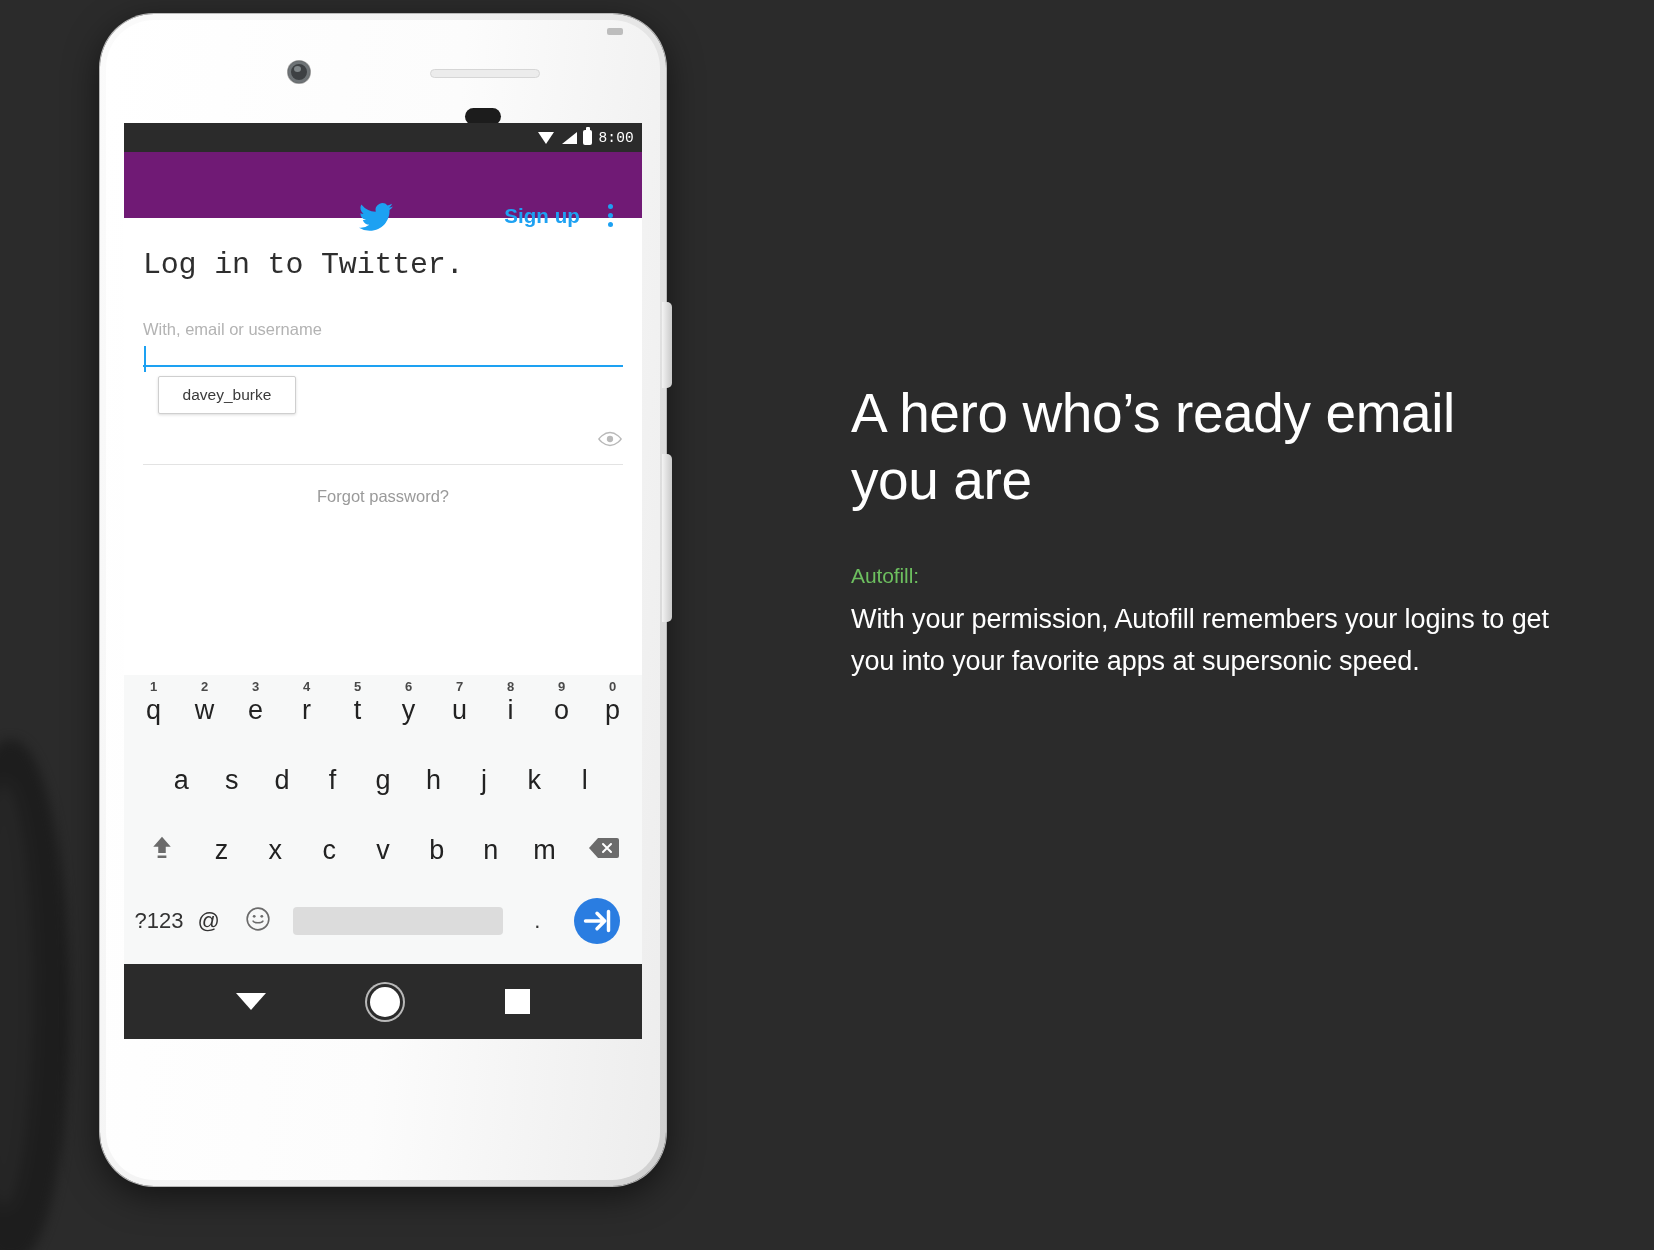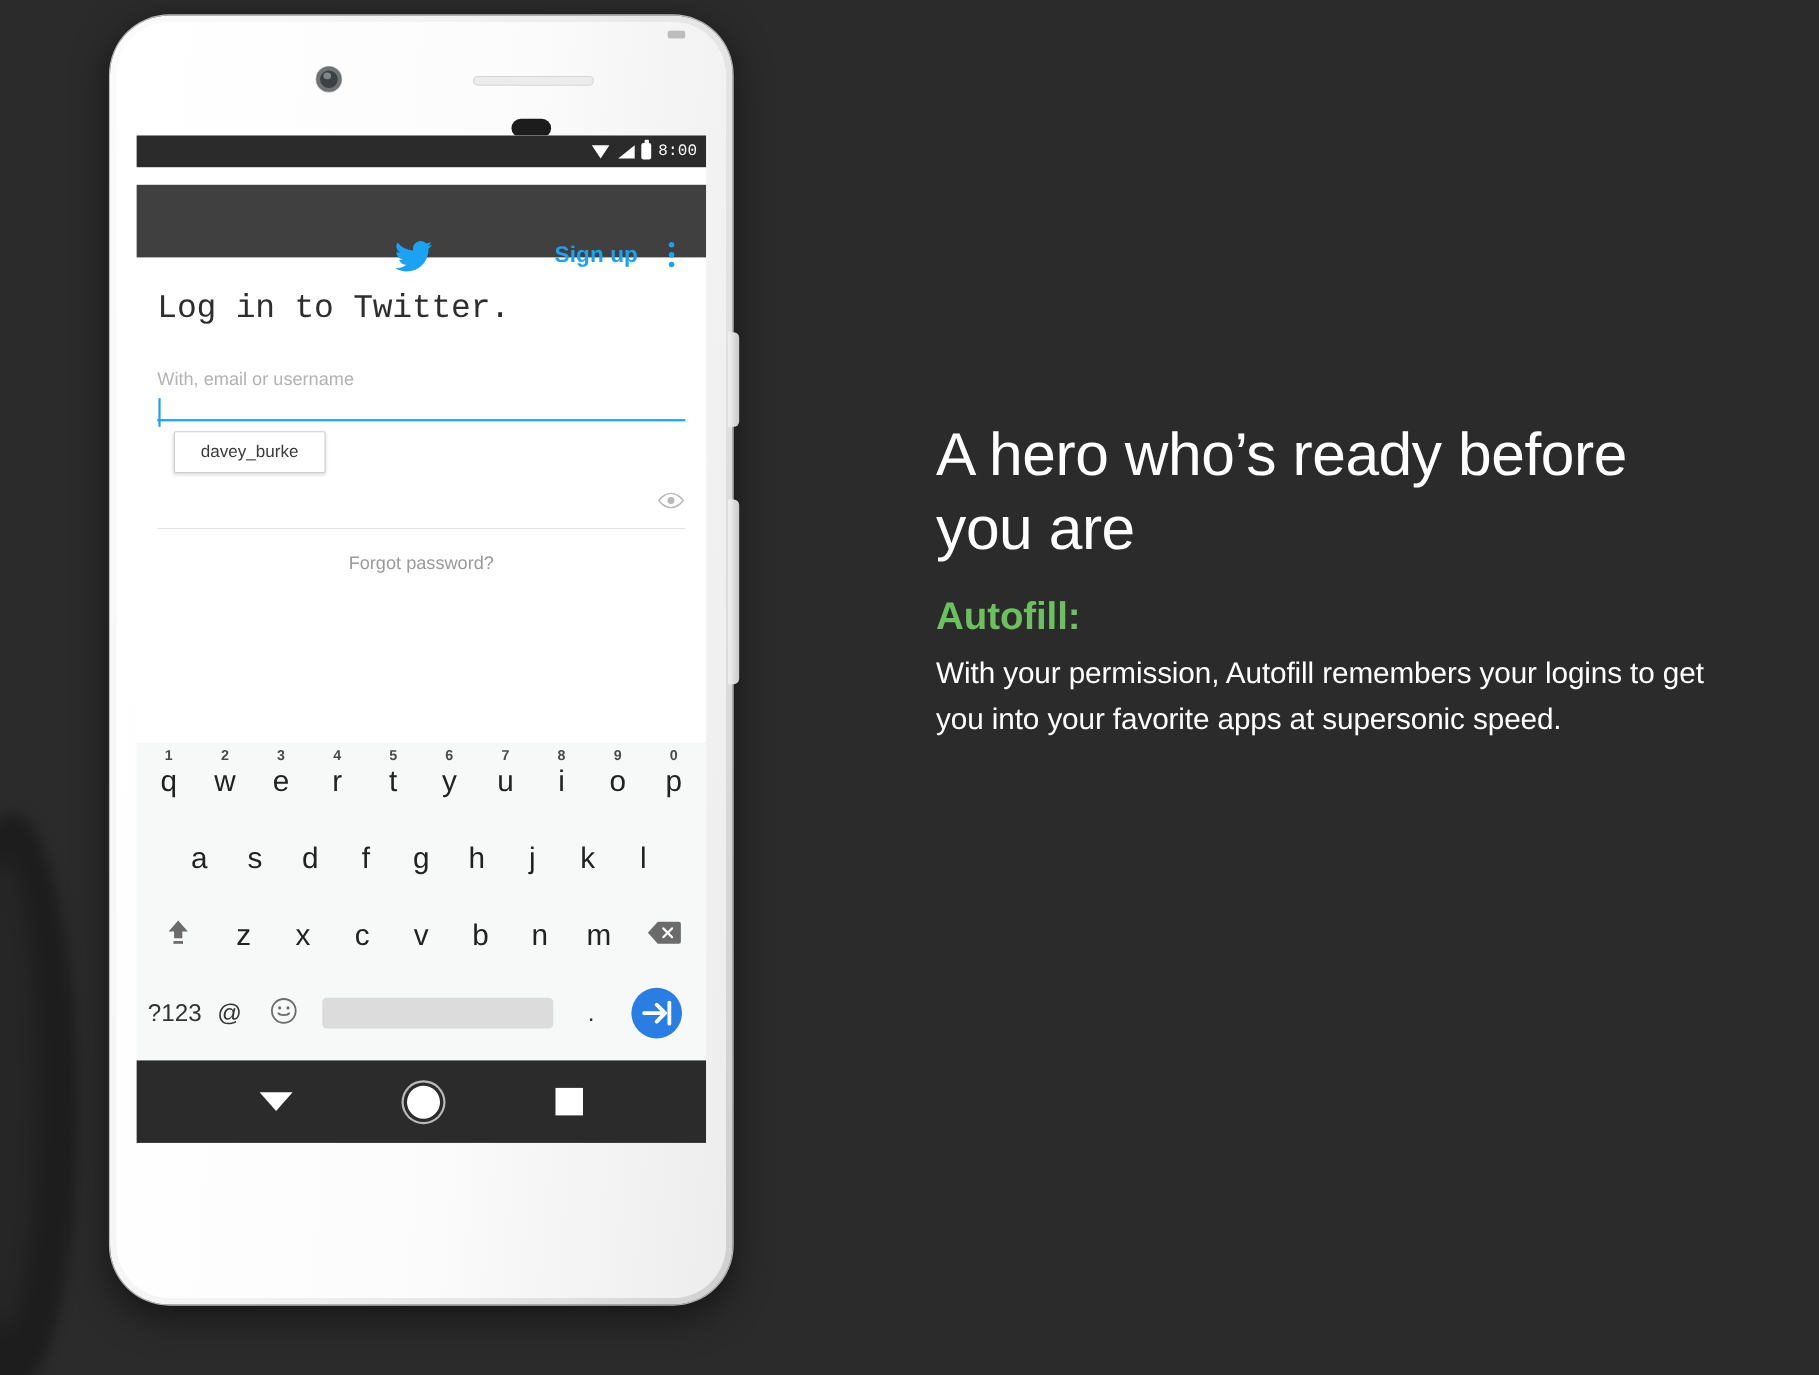--- a/index.html
+++ b/index.html
@@ -94,21 +94,21 @@
     width: 9px; height: 15px; background: #fff; border-radius: 2px; position: relative;
   }
   .sb-batt:before {
     content:""; position:absolute; left:2.5px; top:-3px; width:4px; height:3px;
     background:#fff; border-radius:1px 1px 0 0;
   }
   .sb-time { color:#fff; font-size: 14.5px; letter-spacing:.2px; }
 
   
   .appbar {
-    height: 66px; display: flex; align-items: center; position: relative; background:#404040;margin-top:16px;
+    height: 66px; display: flex; align-items: center; position: relative; background:#701a75;
   }
   .tw-bird { position:absolute; left: 232px; top: 48px; width: 40px; height: 34px; }
   .signup {
     position: absolute; right: 62px; top: 52px;
     color: #1da1f2; font-size: 20.5px; font-weight: bold; letter-spacing:.1px;
   }
   .kebab { position:absolute; right: 28px; top: 52px; width: 6px; }
   .kebab i {
     display:block; width:5px; height:5px; border-radius:50%;
     background:#1da1f2; margin: 0 0 4px 0;
@@ -202,21 +202,21 @@
   }
   .nav-recent { width:25px;height:25px;background:#fff; }
 
   
   .copy { position: absolute; left: 851px; top: 380px; width: 700px; }
   .headline {
     font-size: 55px; font-weight: 300; color: #fff; line-height: 1.22;
     letter-spacing: -.4px;
   }
   .sub-label {
-    margin-top: 27px; font-size: 35px; font-weight: bold; color: #6dbf5f; letter-spacing:-.1px;
+    margin-top: 50px; font-size: 21px; font-weight: normal; color: #6dbf5f; letter-spacing:-.1px;
   }
   .body-copy {
     margin-top: 10px; font-size: 27px; color: #fff; line-height: 1.56; letter-spacing:-.1px;
   }
 </style>
 </head>
 <body>
 
 <div class="stage">
 
@@ -346,18 +346,18 @@
     </div>
 
     <div class="navbar">
       <div class="nav-back"></div>
       <div class="nav-home"></div>
       <div class="nav-recent"></div>
     </div>
   </div>
 
   <div class="copy">
-    <div class="headline">A hero who’s ready before you are</div>
+    <div class="headline">A hero who’s ready email you are</div>
     <div class="sub-label">Autofill:</div>
     <div class="body-copy">With your permission, Autofill remembers your logins to get you into your favorite apps at supersonic speed.</div>
   </div>
 
 </div>
 
 </body></html>

